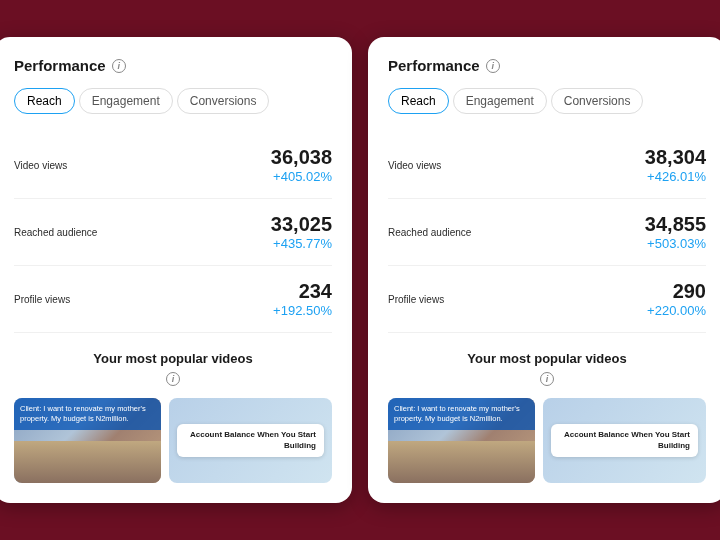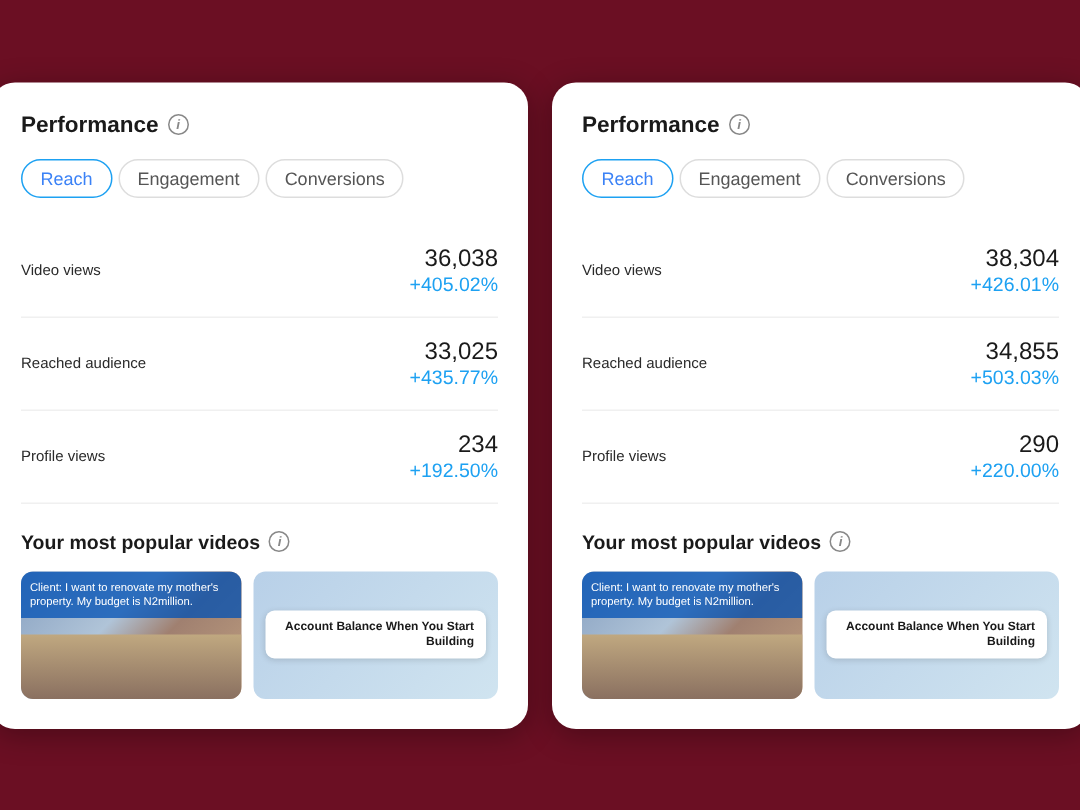--- a/index.html
+++ b/index.html
@@ -59,21 +59,21 @@
       padding: 5px 12px;
       border-radius: 20px;
       border: 1.5px solid #ddd;
       background: transparent;
       font-size: 12px;
       color: #555;
       cursor: pointer;
     }
     .tab.active {
       border-color: #1da1f2;
-      color: #3b82f6;
+      color: #000000;
       background: transparent;
     }
     .metrics {
       display: flex;
       flex-direction: column;
       gap: 0;
     }
     .metric-row {
       display: flex;
       justify-content: space-between;
@@ -85,41 +85,42 @@
       border-bottom: 1px solid #f0f0f0;
     }
     .metric-label {
       font-size: 10px;
       color: #2a2a2a;
     }
     .metric-values {
       text-align: right;
     }
     .metric-number {
-      font-size: 16px;
-      font-weight: 400;
+      font-size: 20px;
+      font-weight: 700;
       color: #1a1a1a;
       display: block;
     }
     .metric-change {
       font-size: 13px;
       color: #1da1f2;
       display: block;
     }
     .popular-section {
       margin-top: 18px;
     }
     .popular-title {
       display: flex;
       align-items: center;
       gap: 6px;
       font-size: 13px;
       font-weight: 600;
       color: #1a1a1a;
       margin-bottom: 12px;
+      flex-direction: column;
     }
     .video-thumbnails {
       display: flex;
       gap: 8px;
     }
     .video-thumb {
       flex: 1;
       height: 85px;
       border-radius: 8px;
       overflow: hidden;

